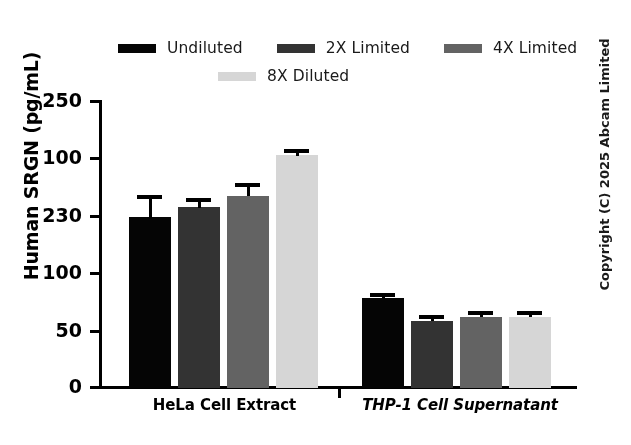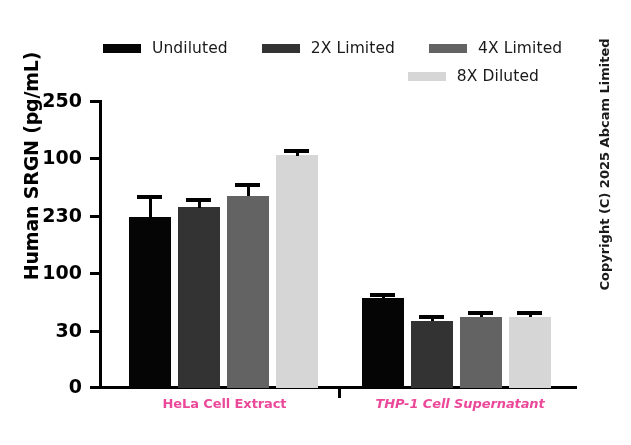--- a/index.html
+++ b/index.html
@@ -13,30 +13,30 @@
   #root {
     position: relative;
     width: 631px;
     height: 445px;
     background: #ffffff;
   }
 
   
   .legend {
     position: absolute;
-    left: 103px;
+    left: 118px;
     top: 34px;
     width: 470px;
   }
   .legend-row {
     display: flex;
     align-items: center;
     height: 28px;
   }
-  .legend-row.row2 { padding-left: 100px; justify-content: flex-end; }
+  .legend-row.row2 { padding-left: 100px; }
   .legend-item {
     display: flex;
     align-items: center;
     margin-right: 34px;
     white-space: nowrap;
   }
   .legend-swatch {
     width: 38px;
     height: 9px;
     margin-right: 11px;
@@ -128,23 +128,23 @@
   .errbar-cap {
     position: absolute;
     height: 4px;
     background: #000;
   }
 
   
   .group-label {
     position: absolute;
     top: 396px;
-    font-size: 13px;
-    font-weight: bold;
-    color: #ec4899;
+    font-size: 15px;
+    font-weight: bold;
+    color: #000000;
     text-align: center;
     letter-spacing: -0.1px;
     white-space: nowrap;
   }
   .group-tick {
     position: absolute;
     top: 389px;
     width: 3px;
     height: 9px;
     background: #000;
@@ -209,21 +209,21 @@
     <div class="tick-label-wrap" style="top:146px">
         <span class="tick-label">100</span>
       </div>
     <div class="tick-label-wrap" style="top:204px">
         <span class="tick-label">230</span>
       </div>
     <div class="tick-label-wrap" style="top:261px">
         <span class="tick-label">100</span>
       </div>
     <div class="tick-label-wrap" style="top:319px">
-        <span class="tick-label">30</span>
+        <span class="tick-label">50</span>
       </div>
     <div class="tick-label-wrap" style="top:375px">
         <span class="tick-label">0</span>
       </div>
 
     <div class="ylabel">Human SRGN (pg/mL)</div>
   </div>
 
   <div class="bars-layer">
 

